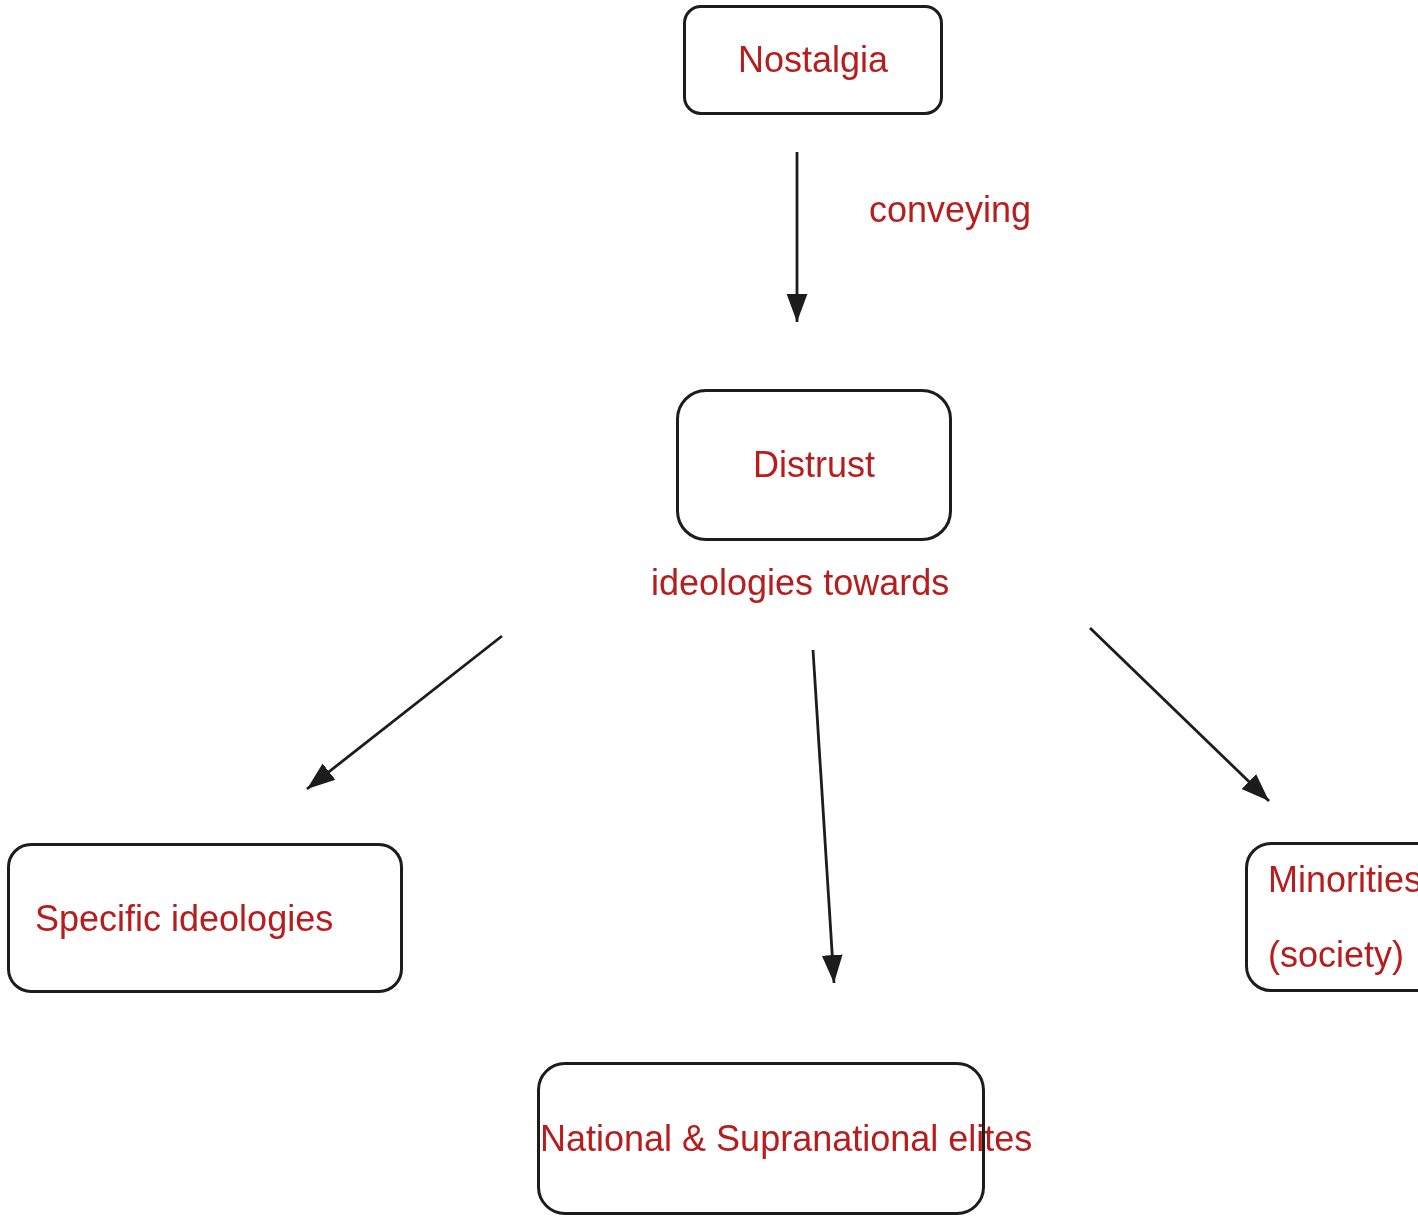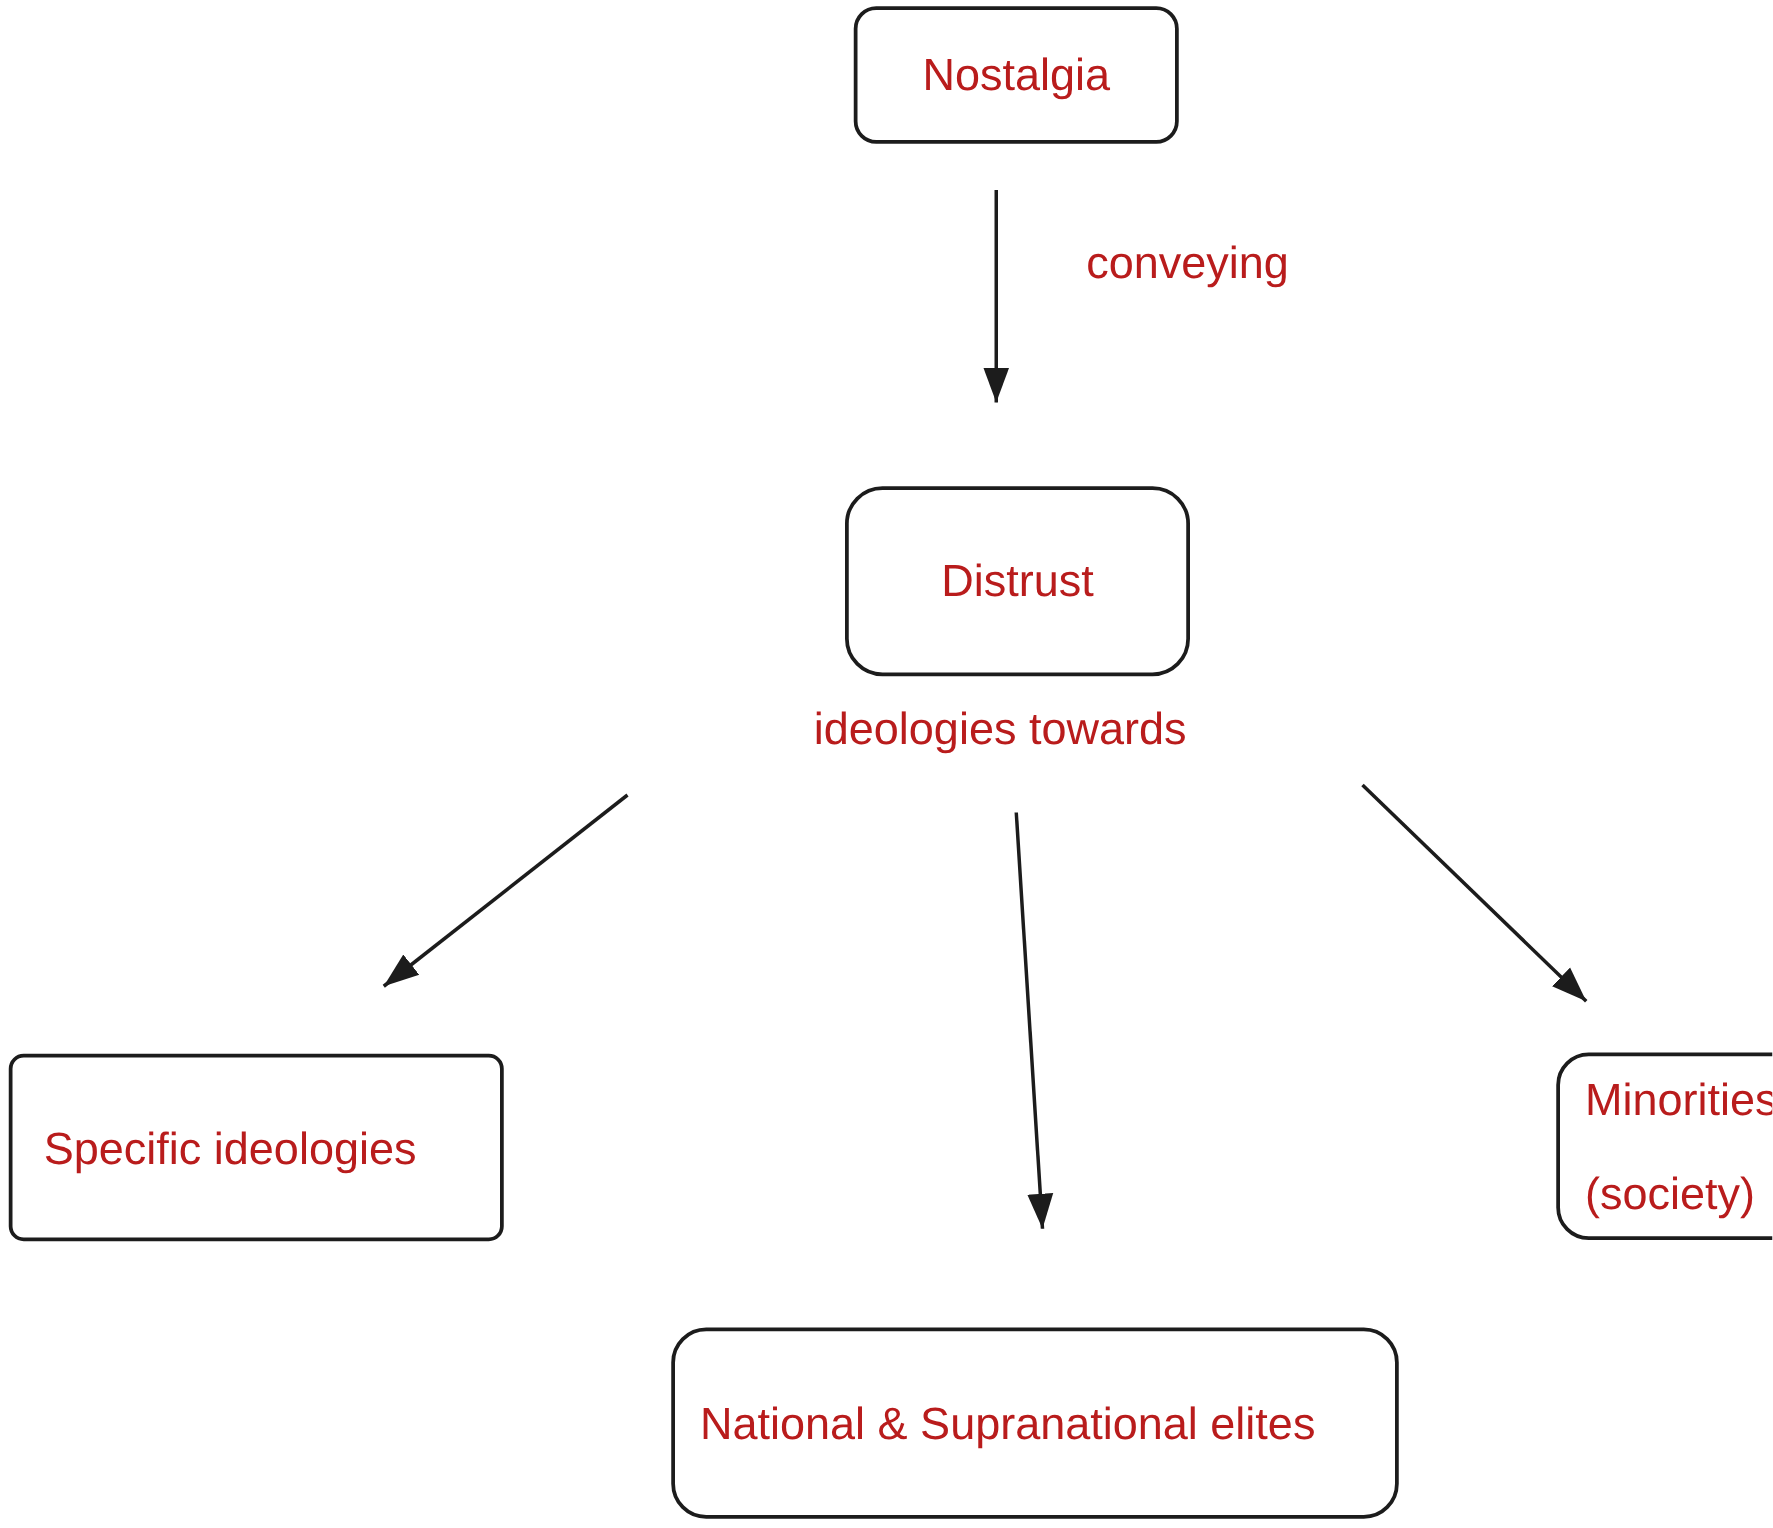--- a/index.html
+++ b/index.html
@@ -59,28 +59,27 @@
   }
   #node-distrust {
     left: 676px; top: 361px;
     width: 276px; height: 152px;
     border-radius: 30px;
     margin-top: 28px;
   }
   #node-specific-ideologies {
     left: 7px; top: 843px;
     width: 396px; height: 150px;
-    border-radius: 12px;
+    border-radius: 24px;
     padding-left: 25px;
   }
   #node-elites {
     left: 537px; top: 1062px;
-    width: 582px; height: 153px;
+    width: 448px; height: 153px;
     border-radius: 28px;
-    padding-left: 20px;
   }
   #node-minorities {
     left: 1205px; top: 842px;
     width: 202px; height: 150px;
     border-radius: 26px;
     padding-left: 20px;
     margin-left: 40px;
   }
   #label-conveying {
     left: 857px; top: 189px; margin-left: 12px;

